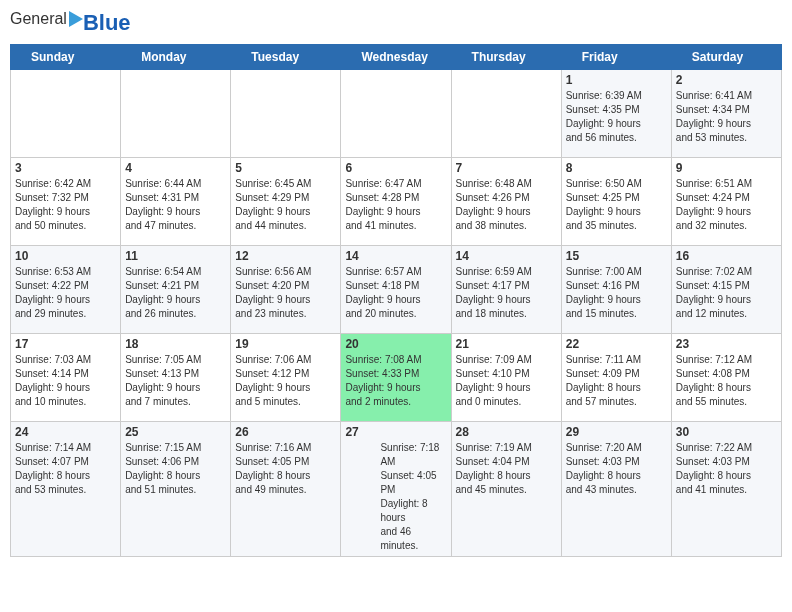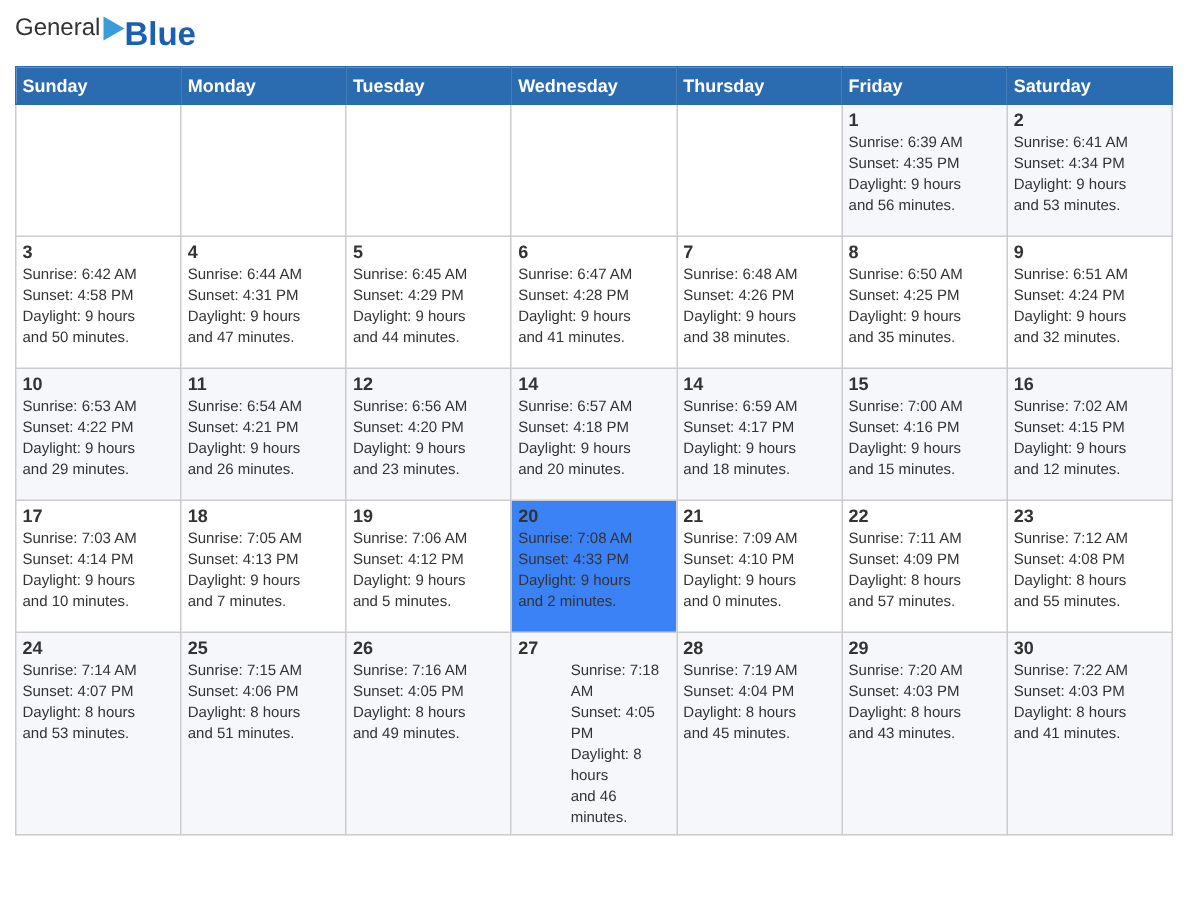--- a/index.html
+++ b/index.html
@@ -51,21 +51,21 @@
     table {
       width: 100%;
       border-collapse: collapse;
       table-layout: fixed;
     }
     thead th {
       background: #2b6cb0;
       color: #fff;
       font-size: 12px;
       font-weight: bold;
-      padding: 5px 4px;
+      padding: 5px 20px;
       text-align: left;
       border: 1px solid #2b6cb0;
     }
     tbody td {
       border: 1px solid #ccc;
       vertical-align: top;
       padding: 3px 4px;
       font-size: 10px;
       color: #333;
       height: 88px;
@@ -140,21 +140,21 @@
           <div class="day-detail" style="white-space: pre-line;">Sunrise: 6:41 AM
 Sunset: 4:34 PM
 Daylight: 9 hours
 and 53 minutes.</div>
         </td>
       </tr>
       <tr>
         <td style="background: rgb(255, 255, 255);">
           <span class="day-num">3</span>
           <div class="day-detail" style="white-space: pre-line;">Sunrise: 6:42 AM
-Sunset: 4:58 PM
+Sunset: 7:32 PM
 Daylight: 9 hours
 and 50 minutes.</div>
         </td>
         <td style="background: rgb(255, 255, 255);">
           <span class="day-num">4</span>
           <div class="day-detail" style="white-space: pre-line;">Sunrise: 6:44 AM
 Sunset: 4:31 PM
 Daylight: 9 hours
 and 47 minutes.</div>
         </td>
@@ -260,21 +260,21 @@
 Daylight: 9 hours
 and 7 minutes.</div>
         </td>
         <td style="background: rgb(255, 255, 255);">
           <span class="day-num">19</span>
           <div class="day-detail" style="white-space: pre-line;">Sunrise: 7:06 AM
 Sunset: 4:12 PM
 Daylight: 9 hours
 and 5 minutes.</div>
         </td>
-        <td style="background: #3b82f6;">
+        <td style="background: #86efac;">
           <span class="day-num">20</span>
           <div class="day-detail" style="white-space: pre-line;">Sunrise: 7:08 AM
 Sunset: 4:33 PM
 Daylight: 9 hours
 and 2 minutes.</div>
         </td>
         <td style="background: rgb(255, 255, 255);">
           <span class="day-num">21</span>
           <div class="day-detail" style="white-space: pre-line;">Sunrise: 7:09 AM
 Sunset: 4:10 PM

